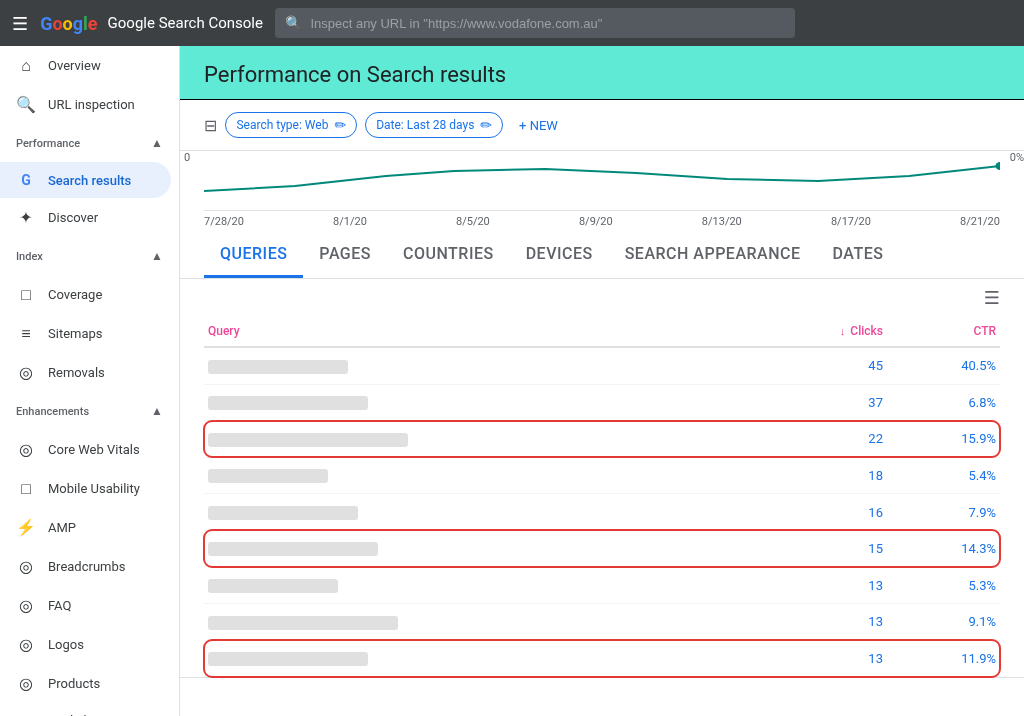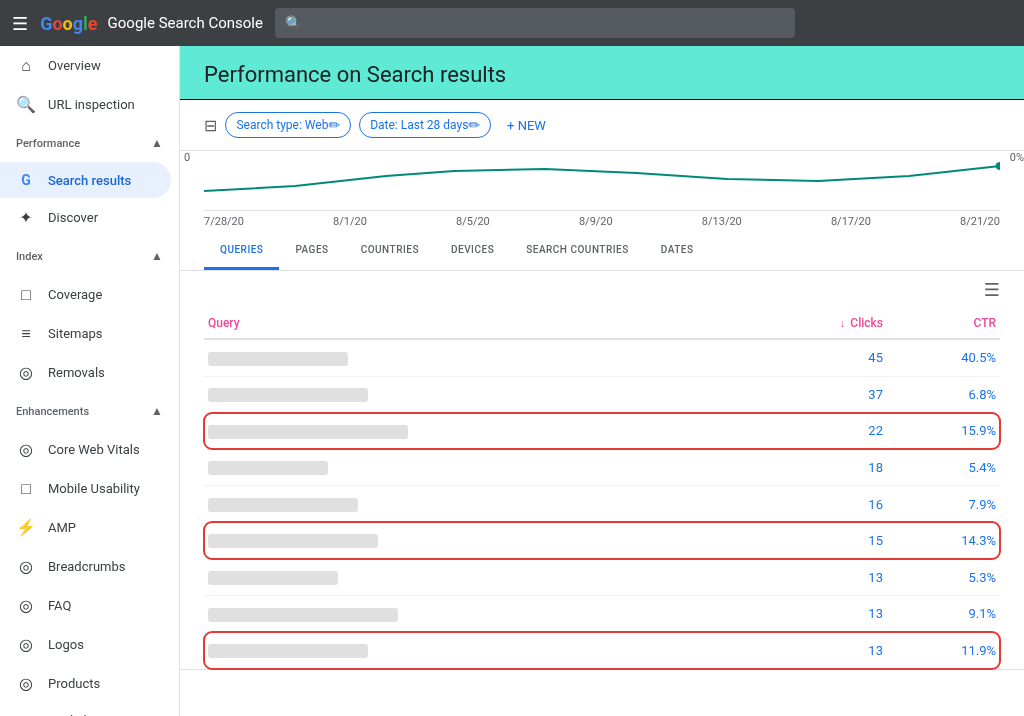--- a/index.html
+++ b/index.html
@@ -120,20 +120,21 @@
     }
     .filter-icon { color: #5f6368; font-size: 16px; }
     .filter-chip {
       display: flex;
       align-items: center;
       border: 1px solid #1a73e8;
       border-radius: 16px;
       padding: 4px 10px;
       font-size: 12px;
       color: #1a73e8;
+      gap: 6px;
       cursor: pointer;
     }
     .filter-chip .chip-edit { font-size: 14px; }
     .new-btn {
       display: flex;
       align-items: center;
       gap: 4px;
       color: #1a73e8;
       font-size: 13px;
       cursor: pointer;
@@ -161,21 +162,21 @@
 
     
     .tabs {
       display: flex;
       border-bottom: 1px solid #e0e0e0;
       padding: 0 24px;
       background: #fff;
     }
     .tab {
       padding: 12px 16px;
-      font-size: 10px;
+      font-size: 16px;
       font-weight: 500;
       color: #5f6368;
       cursor: pointer;
       border-bottom: 3px solid transparent;
       letter-spacing: 0.5px;
     }
     .tab.active {
       color: #1a73e8;
       border-bottom-color: #1a73e8;
     }
@@ -275,20 +276,21 @@
 <div class="topbar">
   <span class="topbar-menu-icon">☰</span>
   <div class="topbar-logo">
     <span class="topbar-logo-google">
       <span class="g-blue">G</span><span class="g-red">o</span><span class="g-yellow">o</span><span class="g-blue">g</span><span class="g-green">l</span><span class="g-red">e</span>
     </span>
     <span class="topbar-logo-text">Google Search Console</span>
   </div>
   <div class="topbar-search">
     <span class="topbar-search-icon">🔍</span>
+    <input type="text" placeholder="Inspect any URL in &quot;https://www.vodafone.com.au&quot;" style="">
   </div>
 </div>
 
 <div class="main-layout">
 
   <div class="sidebar">
 
     <div class="sidebar-item">
       <span class="icon">⌂</span>
       <span>Overview</span>
@@ -408,21 +410,21 @@
         <span>8/17/20</span>
         <span>8/21/20</span>
       </div>
     </div>
 
     <div class="tabs">
       <div class="tab active">QUERIES</div>
       <div class="tab">PAGES</div>
       <div class="tab">COUNTRIES</div>
       <div class="tab">DEVICES</div>
-      <div class="tab">SEARCH COUNTRIES</div>
+      <div class="tab">SEARCH APPEARANCE</div>
       <div class="tab">DATES</div>
     </div>
 
     <div class="table-container">
       <div class="table-toolbar">
         <span class="table-filter-icon">☰</span>
       </div>
       <table>
         <thead>
           <tr>

